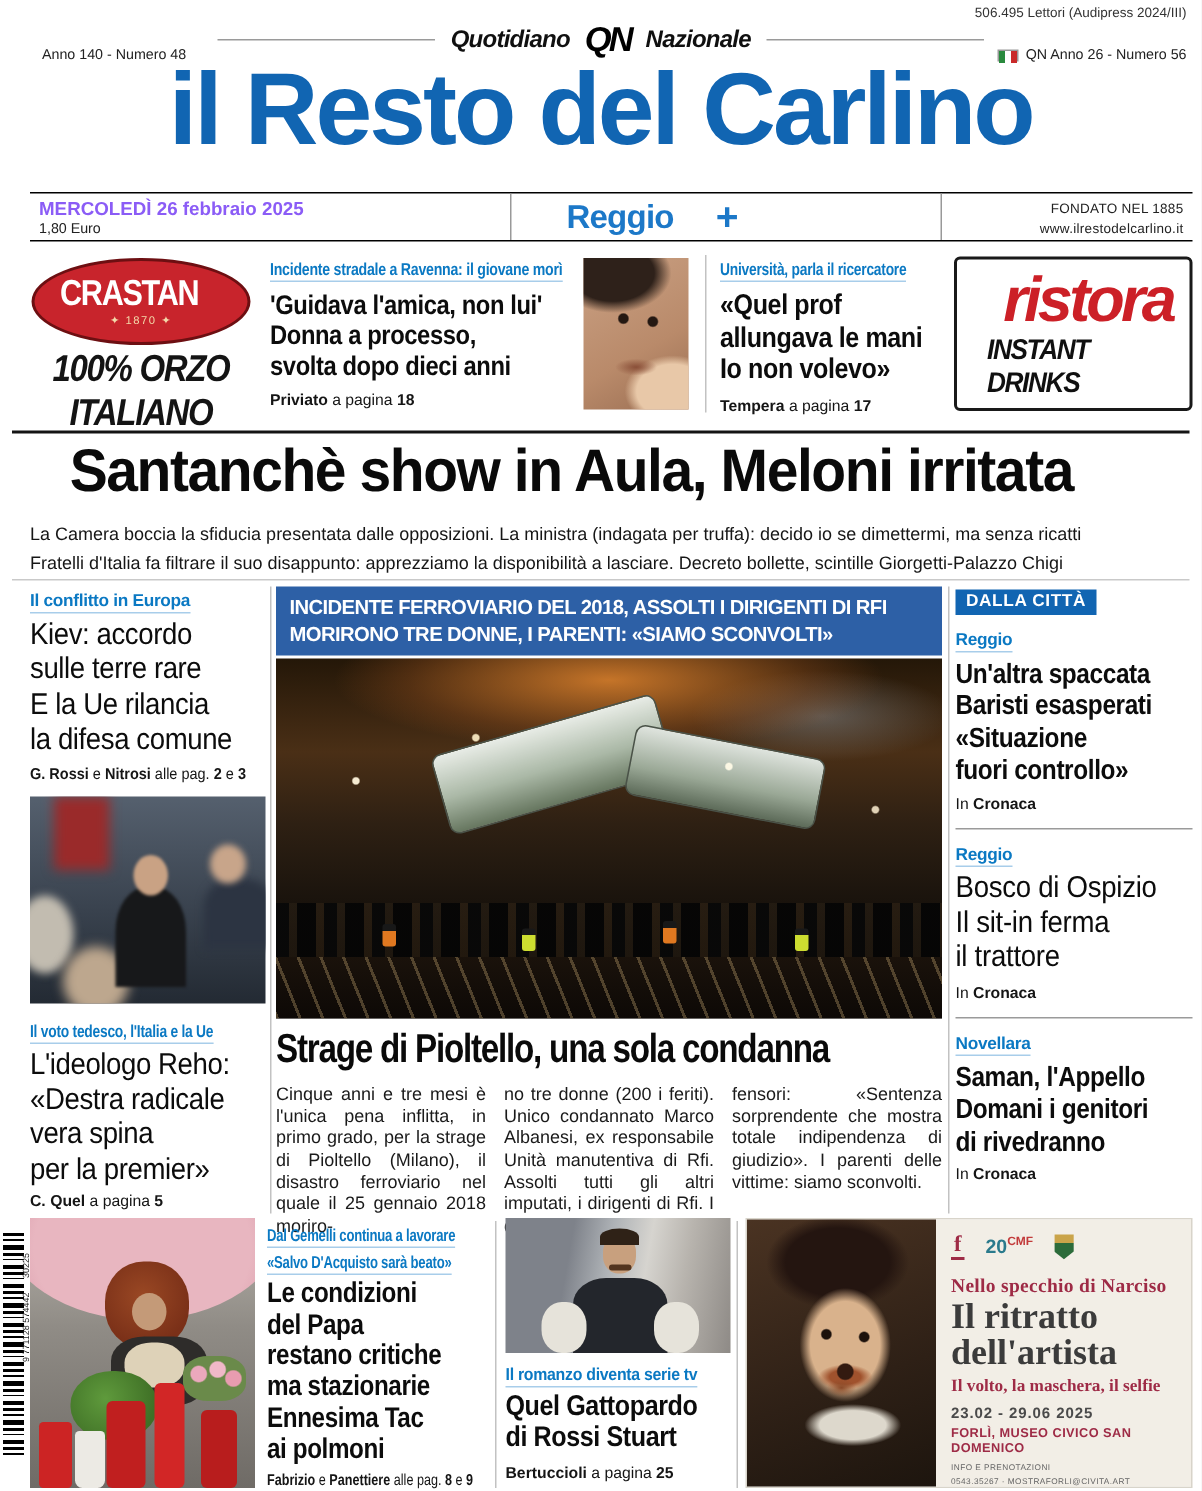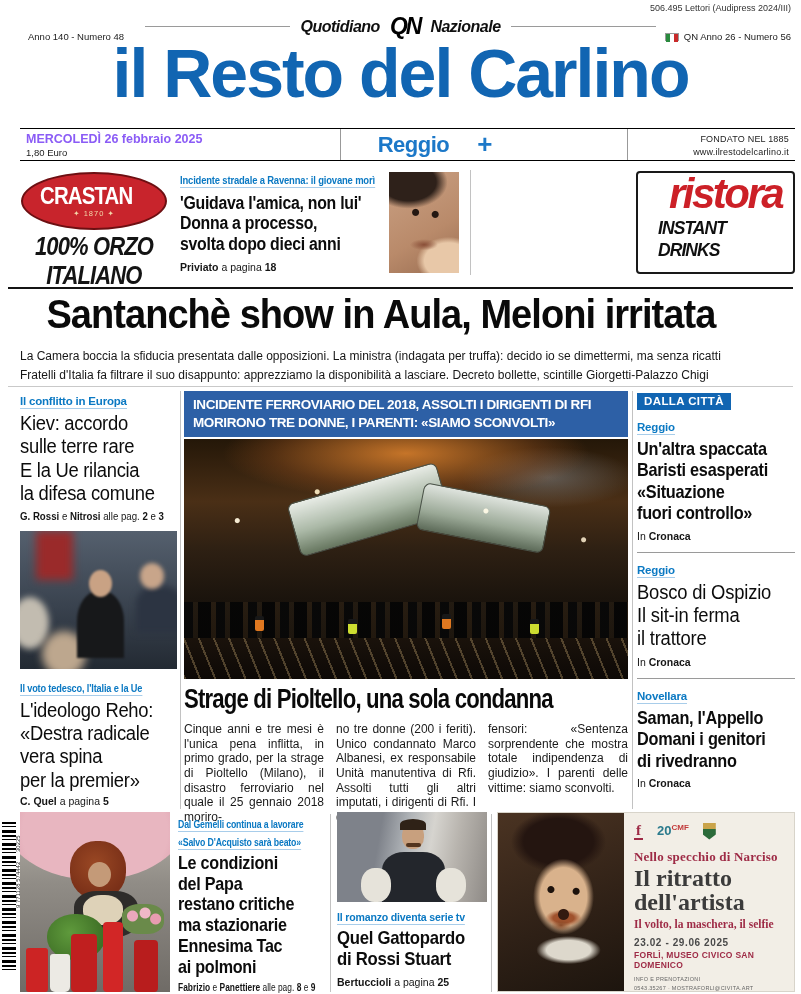--- a/index.html
+++ b/index.html
@@ -61,21 +61,21 @@
   .crastan .oval { width:146px; height:58px; margin:0 auto; background:#c8242c; border:2px solid #6d0f12; border-radius:50%;
                    display:flex; flex-direction:column; align-items:center; justify-content:center; }
   .crastan .brand { color:#fff; font-weight:700; font-size:24px; letter-spacing:-1px; line-height:1;}
   .crastan .year { color:#f3d8a9; font-size:7.5px; letter-spacing:1px; margin-top:1px;}
   .crastan .orzo { margin-top:4px; font-style:italic; font-weight:700; font-size:25px; line-height:.98; color:#141414; letter-spacing:-1px;}
   .teaser1 { position:absolute; left:180px; top:5px; width:282px;}
   .teaser2 { position:absolute; left:480px; top:5px; width:150px;}
   .teaser-photo { position:absolute; left:389px; top:7px; width:70px; height:101px; }
   .tz-div { left:470px; top:5px; height:105px; }
   .ristora { position:absolute; left:636px; top:6px; width:159px; height:103px; border:2px solid #191919; border-radius:4px;
-             display:flex; flex-direction:column; align-items:center; justify-content:flex-start;padding-left:20px;}
+             display:flex; flex-direction:column; align-items:center; justify-content:center;padding-left:20px;}
   .ristora .brand { color:#cc2027; font-weight:700; font-style:italic; font-size:42px; letter-spacing:-2.5px; line-height:1;}
   .ristora .line { color:#101010; font-weight:700; font-style:italic; font-size:19px; letter-spacing:-1px; margin-top:2px;}
 
   .rule1 { position:absolute; left:8px; right:8px; top:287px; height:2px; background:#141414;}
 
   
   .main-hl { position:absolute; left:8px; top:291px; width:785px; font-size:40px; font-weight:700; letter-spacing:-1px;
              color:#0a0a0a; text-align:center; line-height:1.15;}
   .deck { position:absolute; left:20px; top:347px; width:676px; font-size:12px; line-height:1.55; color:#161616; white-space:nowrap;}
   .main-by { position:absolute; right:8px; top:345px; width:88px; text-align:right; font-size:10.5px; line-height:1.3; color:#111;}
@@ -226,20 +226,27 @@
     </div>
     <div class="teaser-photo" style="background:
            radial-gradient(circle 3.5px at 38% 40%, #241812 0 3px, transparent 4px),
            radial-gradient(circle 3.5px at 66% 42%, #241812 0 3px, transparent 4px),
            radial-gradient(ellipse 20px 8px at 50% 72%, #8a4f38, transparent 70%),
            radial-gradient(ellipse 40px 30px at 85% 88%, #e8c8a8 0 60%, transparent 80%),
            radial-gradient(ellipse 50px 34px at 28% 10%, #2e211a 0 55%, transparent 78%),
            linear-gradient(150deg,#caa184,#b98a6a 60%,#9a6e52);"></div>
     <div class="vdiv tz-div"></div>
 
+    <div class="teaser2">
+      <span class="k cond80 ib">Università, parla il ricercatore</span>
+      <div class="hl cond88" style="margin-top:5px;font-size:19px;line-height:1.14;">«Quel prof
+allungava le mani
+Io non volevo»</div>
+      <div class="by" style="margin-top:7px;"><span class="bb">Tempera</span><span> a pagina </span><span class="bb">17</span></div>
+    </div>
 
     <div class="ristora">
       <div class="brand">ristora</div>
       <div class="line cond92 ib">INSTANT DRINKS</div>
     </div>
   </div>
 
   <div class="rule1"></div>
 
   <div class="main-hl cond95">Santanchè show in Aula, Meloni irritata</div>

